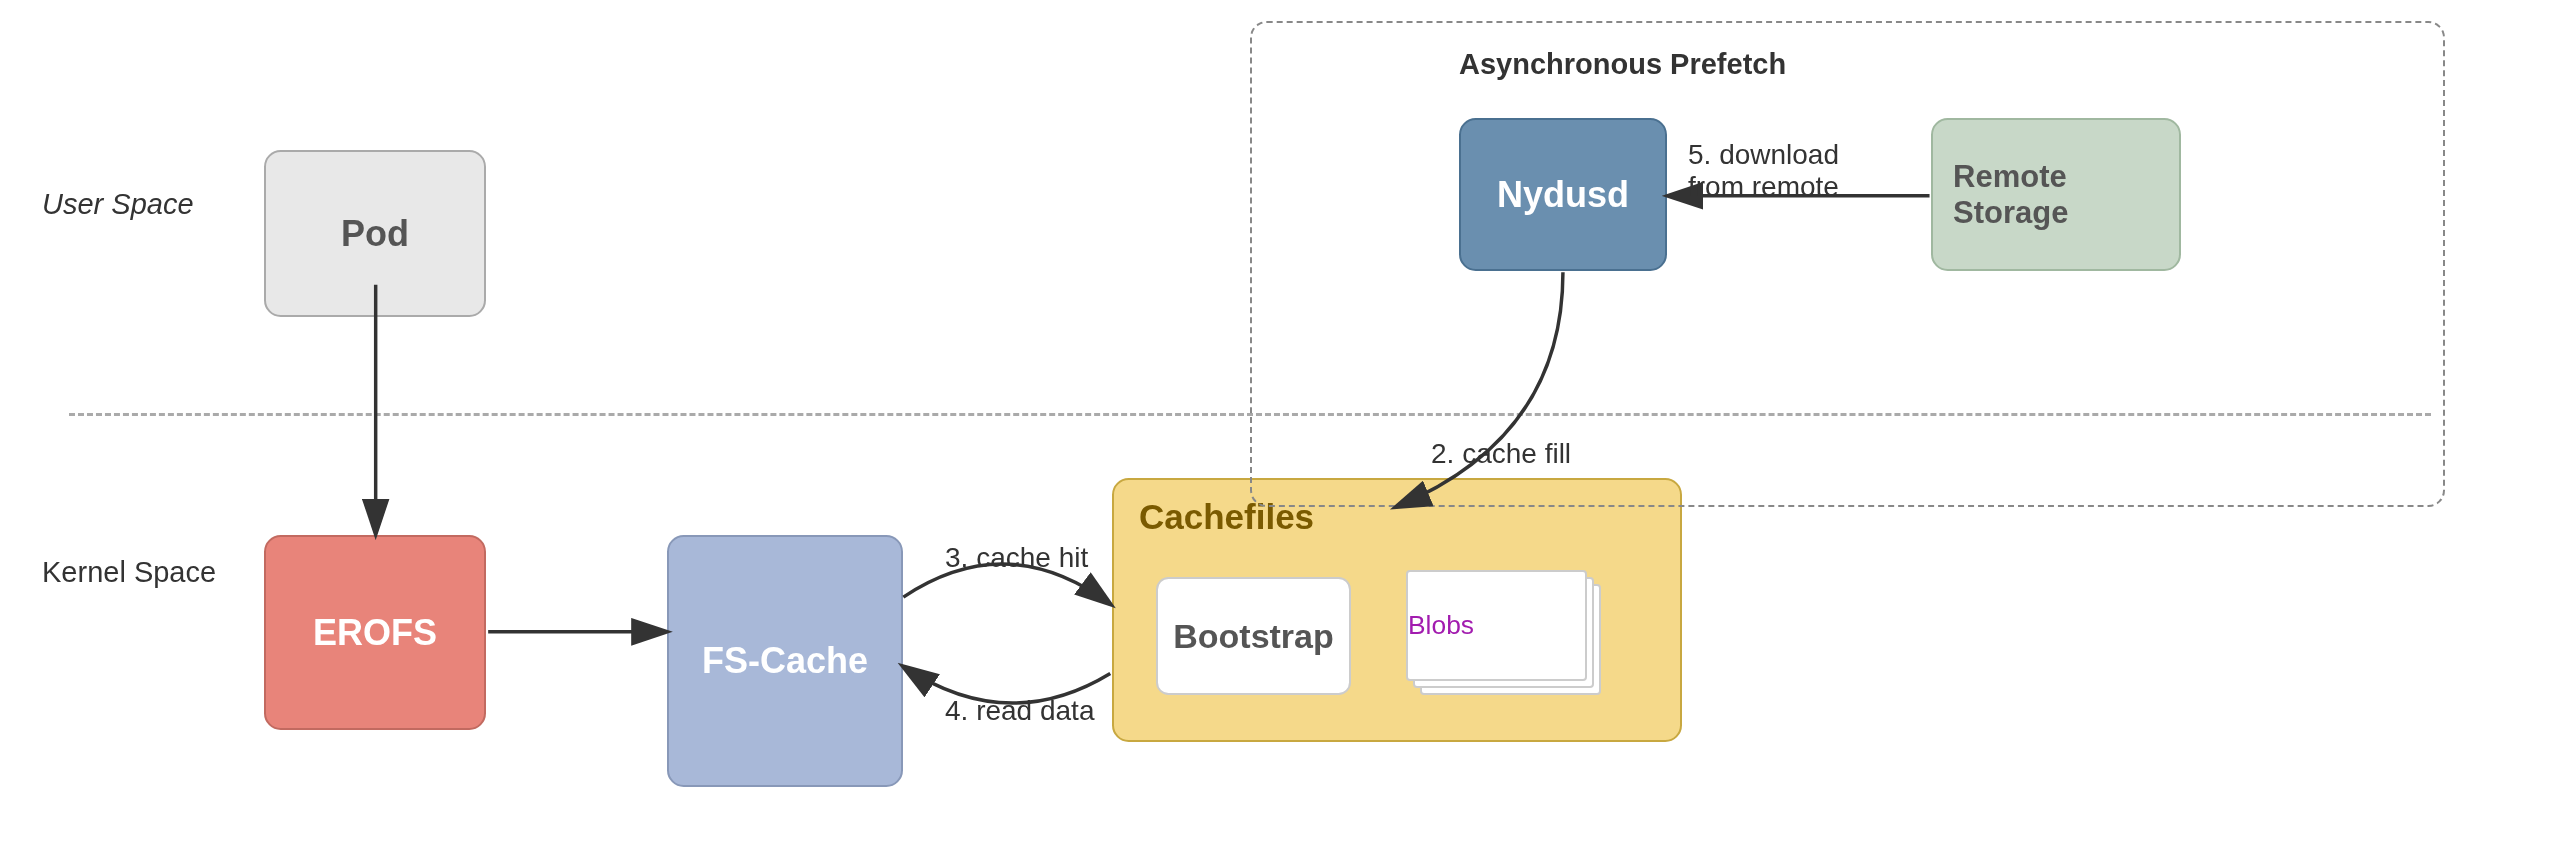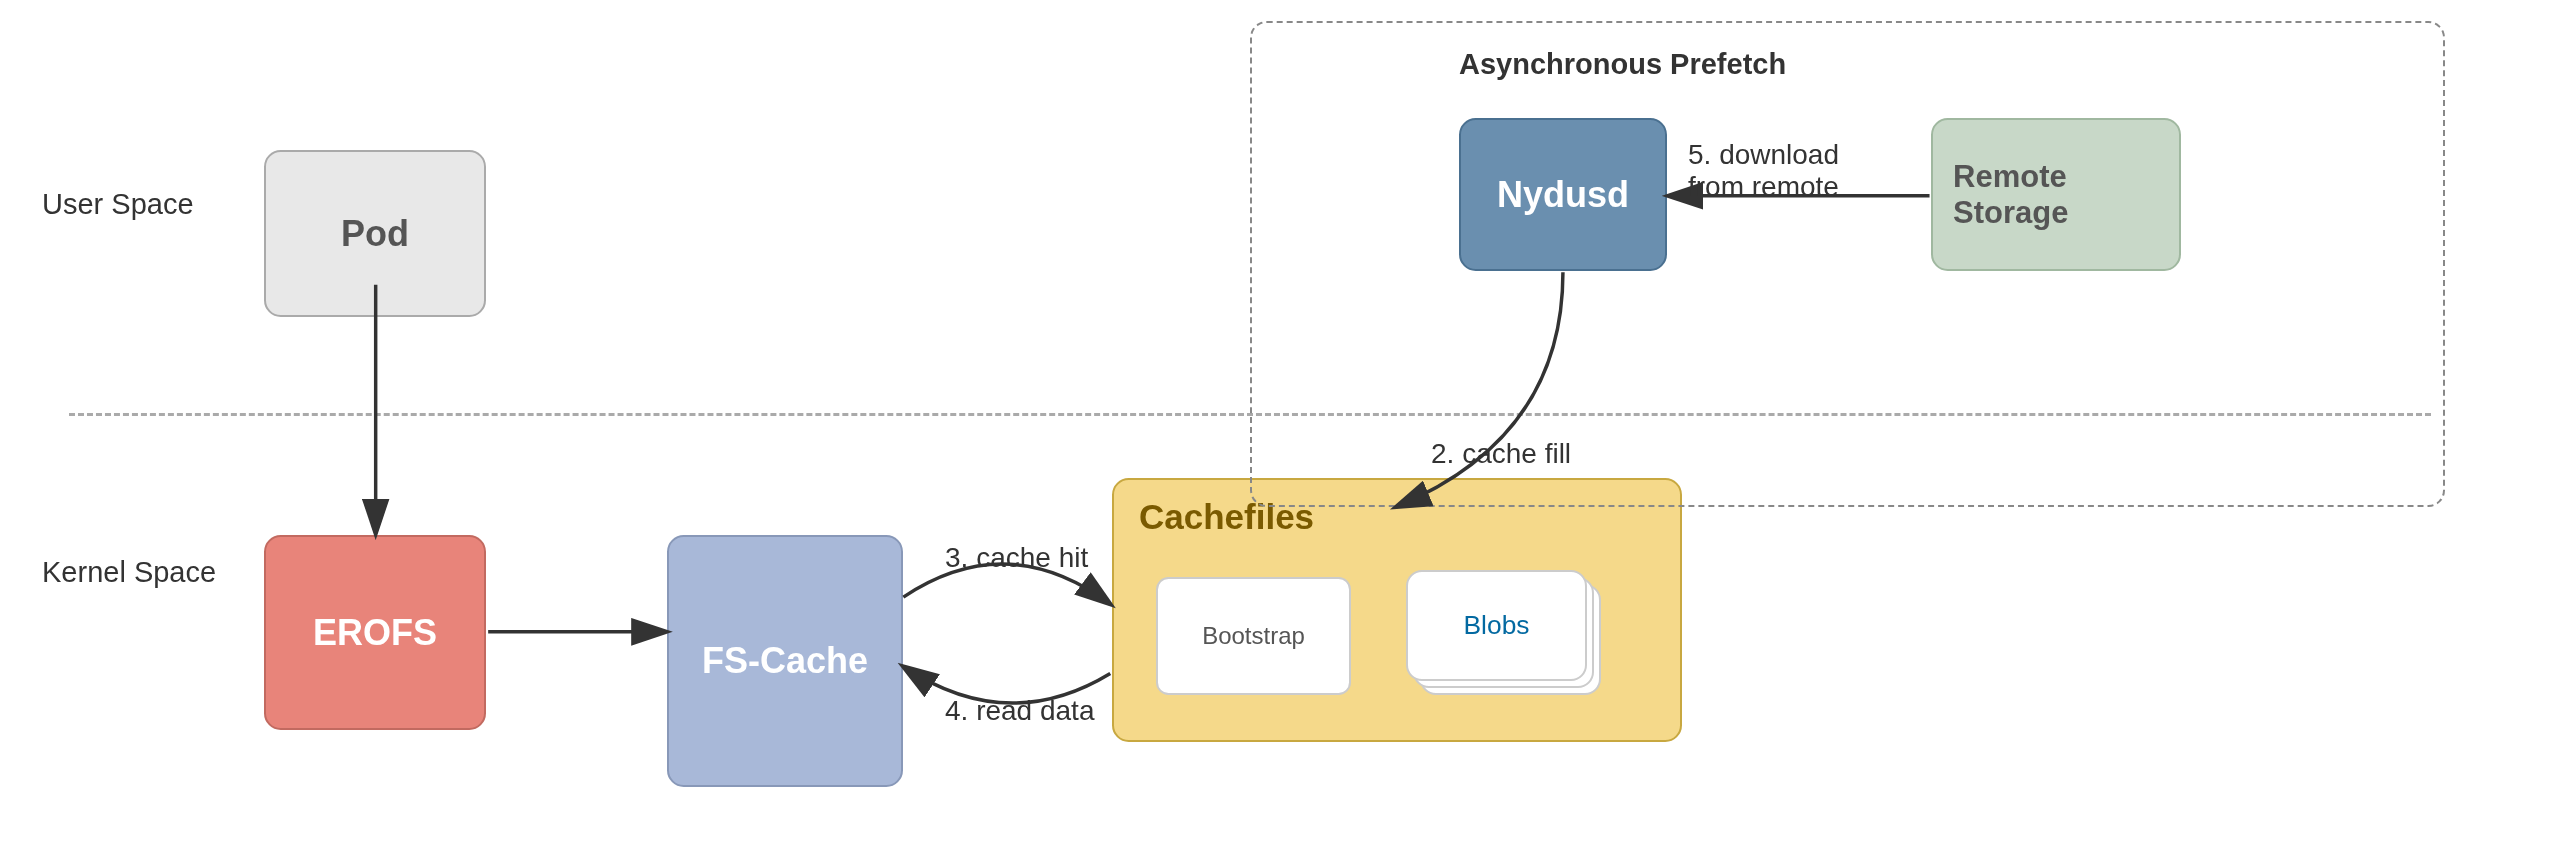--- a/index.html
+++ b/index.html
@@ -108,23 +108,23 @@
     }
 
     .node-inner-box {
       position: absolute;
       background: #fff;
       border: 2.1px solid #ccc;
       border-radius: 12.5px;
       display: flex;
       align-items: center;
       justify-content: center;
-      font-size: 24px;
+      font-size: 34px;
       color: #555;
-      font-weight: 400;
+      font-weight: 700;
     }
 
     
     .async-box {
       position: absolute;
       border: 2.8px dashed #888;
       border-radius: 16.7px;
     }
 
     .async-label {
@@ -153,36 +153,36 @@
     }
 
     
     .blob-stack {
       position: absolute;
     }
     .blob-card {
       position: absolute;
       background: #fff;
       border: 2.1px solid #ccc;
-      border-radius: 16px;
+      border-radius: 4px;
       width: 181px;
       height: 111px;
       display: flex;
       align-items: center;
-      justify-content: center;
+      justify-content: flex-start;
       font-size: 26.4px;
-      color: #0369a1;
+      color: #a21caf;
     }
   </style>
 </head>
 <body>
 
 <div class="diagram-container">
 
-  <div class="space-label" style="top: 188px; left: 42px;">User Space</div>
+  <div class="space-label" style="top: 188px; left: 42px; font-style: italic;">User Space</div>
   <div class="space-label" style="top: 556px; left: 42px;">Kernel Space</div>
 
   <div class="divider-line" style="top: 413px;"></div>
 
   <div class="node-box node-pod" style="left: 264px; top: 118px;">
     <span>Pod</span>
   </div>
 
   <div class="node-box node-erofs" style="left: 264px; top: 535px;">
     <span>EROFS</span>

